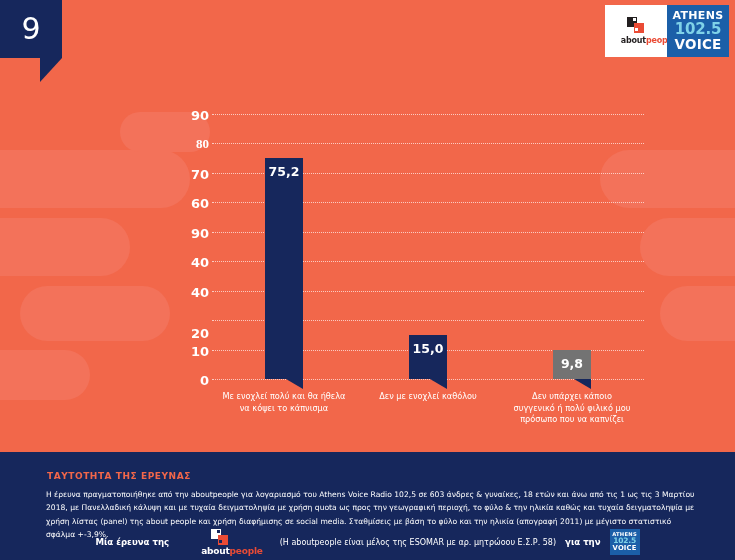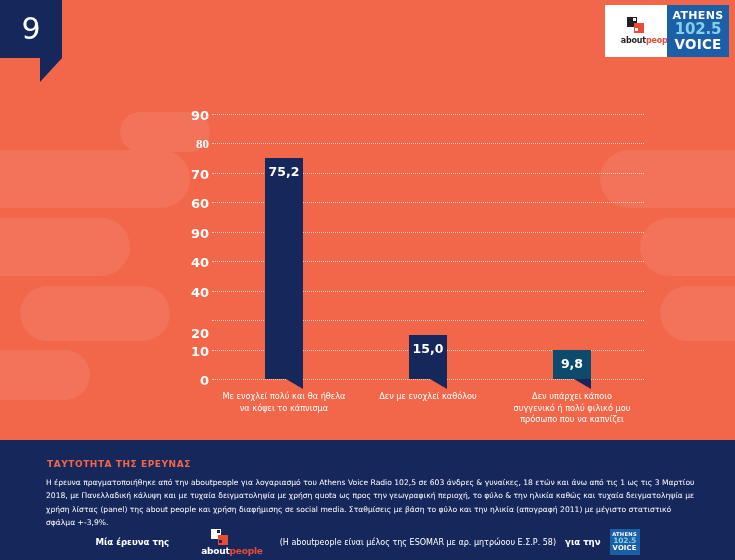--- a/index.html
+++ b/index.html
@@ -224,21 +224,21 @@
     line-height: 11.5px;
     text-align: center;
   }
 
   
   .footer {
     position: absolute;
     left: 0;
     bottom: 0;
     width: 735px;
-    height: 120px;
+    height: 108px;
     background: #16275c;
     text-decoration: underline;
   }
   .footer-title {
     position: absolute;
     left: 47px;
     top: 19px;
     color: #f2674a;
     font-size: 9px;
     font-weight: bold;
@@ -390,21 +390,21 @@
       <div class="bar-wrap" style="left: 197px; width: 38px; height: 44.1667px;">
         <div class="bar" style="height: 44.1667px; background: rgb(22, 39, 92);">
           <div class="bar-tail" style="border-right-color: rgb(22, 39, 92);"></div>
           <div class="bar-value">15,0</div>
         </div>
         <div class="cat-label" style="left: -53px; width: 144px;">
           <div>Δεν με ενοχλεί καθόλου</div>
         </div>
       </div>
       <div class="bar-wrap" style="left: 341px; width: 38px; height: 28.8556px;">
-        <div class="bar" style="height: 28.8556px; background: #0c4a6e;">
+        <div class="bar" style="height: 28.8556px; background: #737373;">
           <div class="bar-tail" style="border-right-color: rgb(22, 39, 92);"></div>
           <div class="bar-value">9,8</div>
         </div>
         <div class="cat-label" style="left: -53px; width: 144px;">
           <div>Δεν υπάρχει κάποιο</div>
           <div>συγγενικό ή πολύ φιλικό μου</div>
           <div>πρόσωπο που να καπνίζει</div>
         </div>
       </div>
     </div>

